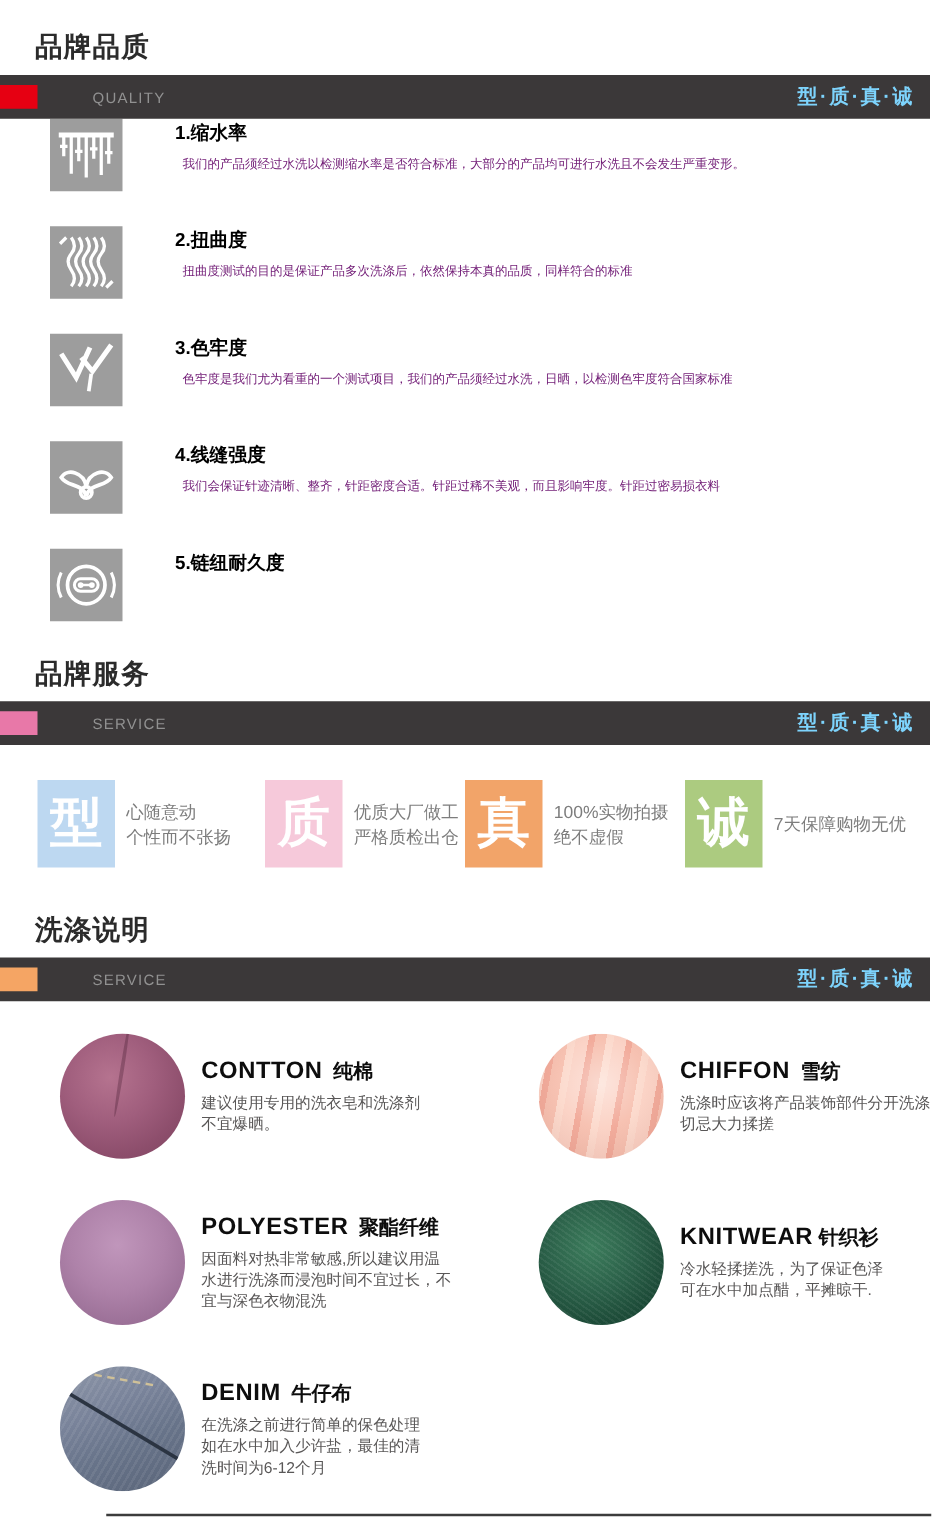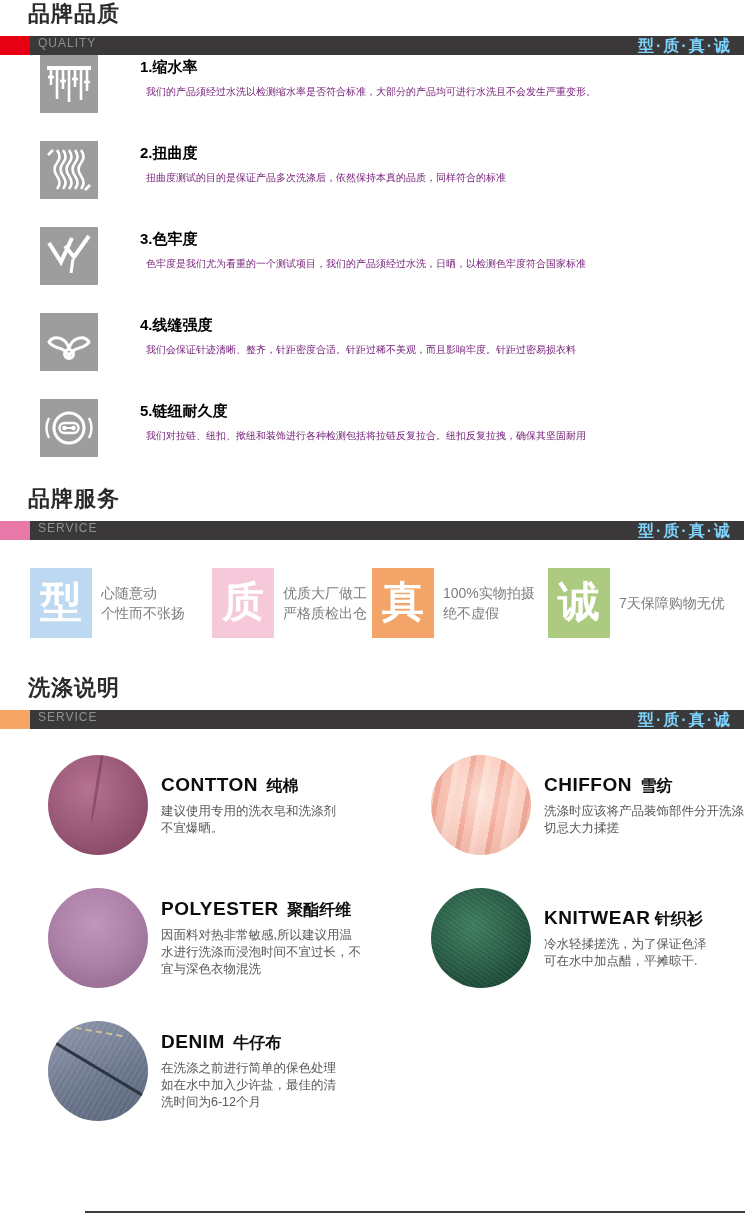--- a/index.html
+++ b/index.html
@@ -1,21 +1,21 @@
 <!DOCTYPE html>
 <html><head>
 <meta charset="utf-8">
 <style>
   html,body{margin:0;padding:0;background:#fff;}
   body{width:750px;font-family:"Liberation Sans","DejaVu Sans",sans-serif;}
-  .page{width:750px;height:1217px;position:relative;overflow:hidden;padding-top:0;box-sizing:border-box;}
+  .page{width:750px;height:1217px;position:relative;overflow:hidden;padding-top:24px;box-sizing:border-box;}
 
   
   .sec-title{font-size:22px;line-height:28px;font-weight:bold;color:#2b2b2b;margin:0 0 8px 28px;letter-spacing:1px;}
-  .sec-bar{height:19px;background:#3b3839;display:flex;align-items:flex-start;position:relative;width:744px;}
+  .sec-bar{height:35px;background:#3b3839;display:flex;align-items:center;position:relative;width:744px;gap:36px;}
   .accent{width:30px;height:19px;flex:0 0 30px;}
   .bar-label{color:#919191;font-size:12px;letter-spacing:1px;margin-left:8px;}
   .bar-right{position:absolute;right:12px;color:#7dd3fc;font-size:16px;font-weight:bold;letter-spacing:2px;}
 
   
   .q-list{}
   .q-item{display:flex;padding-left:40px;margin-bottom:28px;}
   .q-icon{width:58px;height:58px;flex:0 0 58px;background:#9d9d9d;}
   .q-text{margin-left:14px;width:556px;}
   .q-title{font-size:15px;line-height:20px;margin-top:2px;font-weight:bold;color:#000;text-indent:28px;}
@@ -151,21 +151,20 @@
               <line x1="24.5" y1="29" x2="33.5" y2="29" stroke-width="2"></line>
               <path d="M9 19 A22 22 0 0 0 9 39" stroke-width="2.4"></path>
               <path d="M49 19 A22 22 0 0 1 49 39" stroke-width="2.4"></path>
             </g>
             <circle cx="24.5" cy="29" r="2.3" fill="#fff"></circle>
             <circle cx="33.5" cy="29" r="2.3" fill="#fff"></circle>
           </svg>
         </div>
         <div class="q-text">
           <div class="q-title">5.链纽耐久度</div>
-          <p class="q-body">我们对拉链、纽扣、揿纽和装饰进行各种检测包括将拉链反复拉合。纽扣反复拉拽，确保其坚固耐用</p>
         </div>
       </div>
 
     </div>
   </section>
 
   <section>
     <h2 class="sec-title">品牌服务</h2>
     <div class="sec-bar">
       <span class="accent" style="background: rgb(232, 120, 168);"></span>

